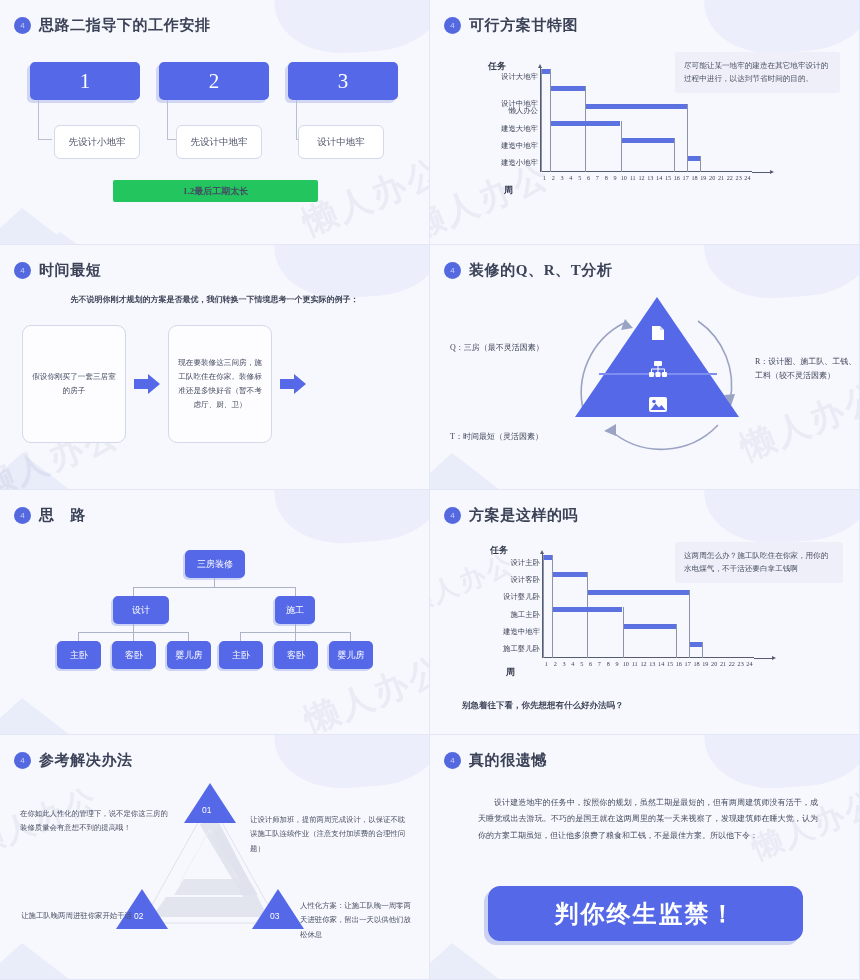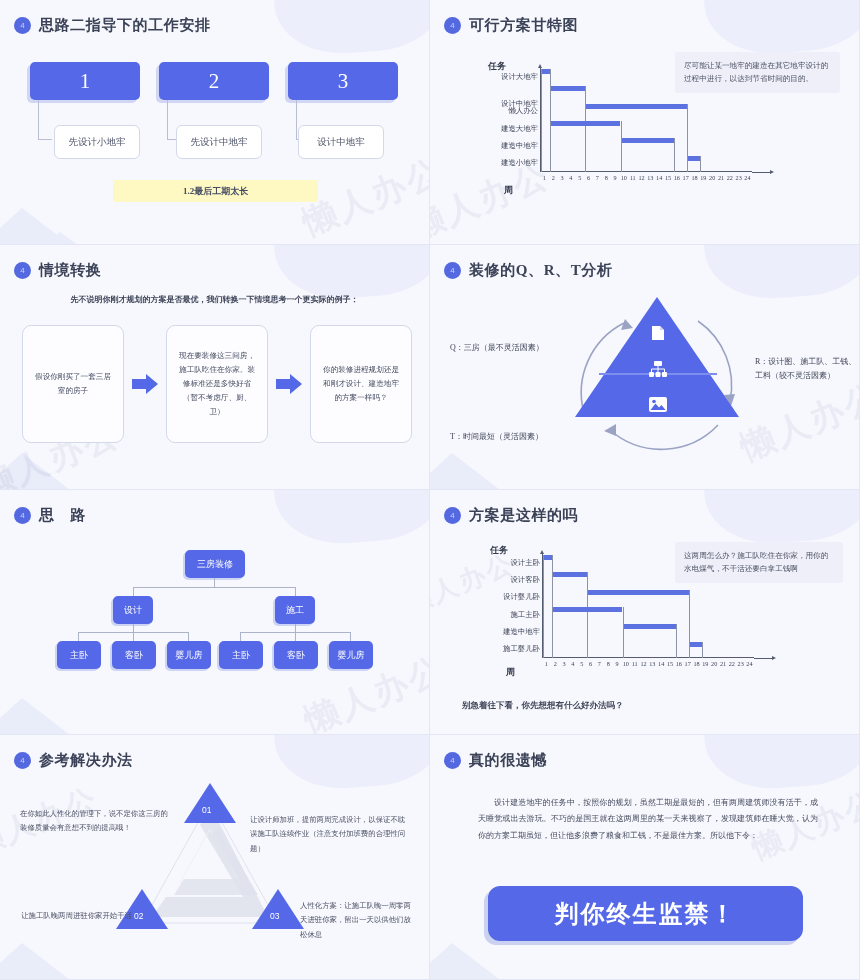--- a/index.html
+++ b/index.html
@@ -96,21 +96,21 @@
   .leafrow { position:absolute; top:125px; left:54px; width:370px; display:flex; gap:19px;}
   .leafbox {
     width: 86px; height: 34px; background:#fff;
     border: 1px solid #d4d9ea; border-radius: 6px;
     font-size: 9.5px; color:#4e5468;
     display:flex; align-items:center; justify-content:center;
   }
   .elbow { position:absolute; border-left:1px solid #b9bed2; border-bottom:1px solid #b9bed2; width:14px; height:40px; }
   .footbar {
     position:absolute; bottom:42px; left:113px; width:205px; height:22px;
-    background:#fef9c3; border-radius:2px;
+    background:#22c55e; border-radius:2px;
     display:flex; align-items:center; justify-content:center;
     font-size: 9px; color:#444c63; font-weight:700;
   }
 
   
   .gantt { position:absolute; }
   .g-axislabel-y { position:absolute; font-size:9px; font-weight:700; color:#333a4d; }
   .g-axislabel-x { position:absolute; font-size:9px; font-weight:700; color:#333a4d; }
   .g-plot { position:absolute; border-left:1.2px solid #555b70; border-bottom:1.2px solid #555b70; }
   .g-row { position:absolute; height:16px; width:100%; }
@@ -302,31 +302,30 @@
   </div>
 
   <div class="slide">
     <div class="deco-cloud"></div>
     <div class="deco-cloud2"></div>
     <div class="deco-mtn"></div>
     <div class="watermark" style="left:-24px;bottom:6px;">懒人办公</div>
 
     <div class="s-head">
       <span class="s-badge">4</span>
-      <span class="s-title">情境转换</span>
+      <span class="s-title">时间最短</span>
     </div>
 
     <div class="flow-intro">先不说明你刚才规划的方案是否最优，我们转换一下情境思考一个更实际的例子：</div>
 
     <div class="flow-row">
       <div class="fbox">假设你刚买了一套三居室的房子</div>
       <div class="farrow"></div>
       <div class="fbox">现在要装修这三间房，施工队吃住在你家。装修标准还是多快好省（暂不考虑厅、厨、卫）</div>
       <div class="farrow"></div>
-      <div class="fbox">你的装修进程规划还是和刚才设计、建造地牢的方案一样吗？</div>
     </div>
   </div>
 
   <div class="slide">
     <div class="deco-cloud"></div>
     <div class="deco-cloud2"></div>
     <div class="deco-mtn"></div>
     <div class="watermark" style="right:-26px;bottom:44px;">懒人办公</div>
 
     <div class="s-head">
@@ -382,21 +381,21 @@
 
     <div>
 
       <div class="tnode" style="left:185px;top:60px;width:60px;height:28px;">三房装修</div>
 
       <div class="tline" style="left:214px;top:88px;width:1px;height:10px;"></div>
       <div class="tline" style="left:133px;top:97px;width:163px;height:1px;"></div>
       <div class="tline" style="left:133px;top:97px;width:1px;height:9px;"></div>
       <div class="tline" style="left:295px;top:97px;width:1px;height:9px;"></div>
 
-      <div class="tnode" style="left:113px;top:106px;width:40px;height:28px;">设计</div>
+      <div class="tnode" style="left:113px;top:106px;width:56px;height:28px;">设计</div>
       <div class="tnode" style="left:275px;top:106px;width:40px;height:28px;">施工</div>
 
       <div class="tline" style="left:133px;top:134px;width:1px;height:8px;"></div>
       <div class="tline" style="left:78px;top:142px;width:110px;height:1px;"></div>
       <div class="tline" style="left:78px;top:142px;width:1px;height:9px;"></div>
       <div class="tline" style="left:133px;top:142px;width:1px;height:9px;"></div>
       <div class="tline" style="left:188px;top:142px;width:1px;height:9px;"></div>
       <div class="tnode" style="left:57px;top:151px;width:44px;height:28px;">主卧</div>
       <div class="tnode" style="left:112px;top:151px;width:44px;height:28px;">客卧</div>
       <div class="tnode" style="left:167px;top:151px;width:44px;height:28px;">婴儿房</div>

